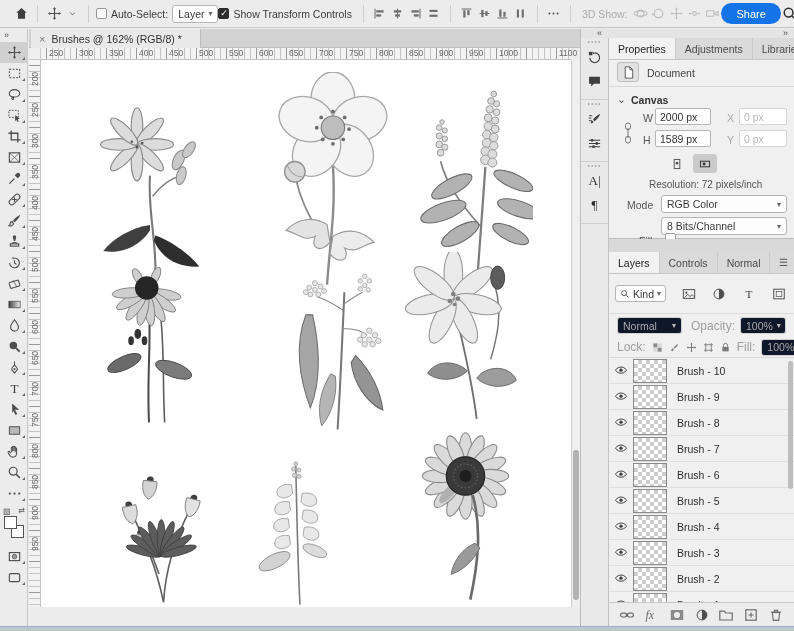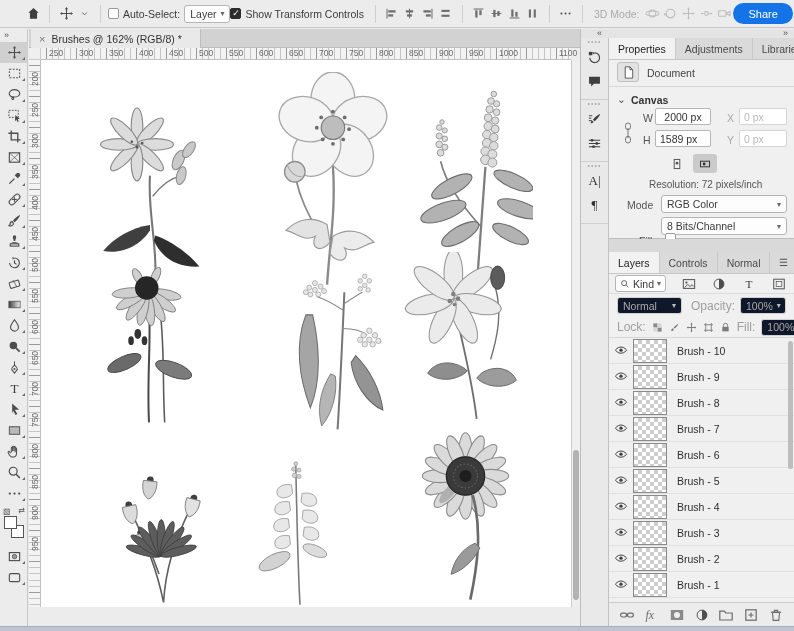--- a/index.html
+++ b/index.html
@@ -1,20 +1,20 @@
 <!DOCTYPE html>
 <html><head>
 <meta charset="utf-8">
 <style>
 *{box-sizing:border-box;margin:0;padding:0}
 html,body{background:#9a9a9a}
 #app{position:relative;width:794px;height:631px;background:#ececec;font-family:"Liberation Sans",sans-serif;font-size:11px;color:#333;overflow:hidden}
 .ic svg{display:block}
 
-.obar{position:absolute;top:0;left:0;right:0;height:28px;background:#ececec;border-bottom:1px solid #c6c6c6;display:flex;align-items:center;padding:0 24px;white-space:nowrap}
+.obar{position:absolute;top:0;left:0;right:0;height:28px;background:#ececec;border-bottom:1px solid #c6c6c6;display:flex;align-items:center;padding:0 12px;white-space:nowrap}
 .obar .sep{width:1px;height:18px;background:#cfcfcf;margin:0 7px;flex:0 0 auto}
 .obar .ic{display:inline-flex;align-items:center;justify-content:center;width:18px;height:18px;flex:0 0 auto}
 .obar label,.obar .lbl{font-size:10.5px;color:#3c3c3c;margin:0 4px}
 .gray-lbl{color:#ababab!important}
 .cb{width:11px;height:11px;border:1px solid #9a9a9a;border-radius:2px;background:#fdfdfd;display:inline-flex;align-items:center;justify-content:center;flex:0 0 auto}
 .cb.on{background:#2d2d2d;border-color:#2d2d2d;color:#fff;font-size:9px;line-height:9px}
 .sel{display:inline-flex;align-items:center;gap:4px;border:1px solid #b5b5b5;border-radius:3px;background:#fdfdfd;height:18px;padding:0 5px;font-size:10.5px;color:#3c3c3c}
 .sel .dd{font-size:8px;color:#666;margin-left:auto}
 .sel.gray{color:#a9a9a9;border-color:#d0d0d0;background:#0f172a}
 .sel.gray .dd{color:#bdbdbd}
@@ -72,21 +72,21 @@
 .pbody .abs{position:absolute}
 .docicon{position:absolute;left:8px;top:2px;width:22px;height:20px;border:1px solid #bdbdbd;border-radius:3px;background:#e2e2e2;display:flex;align-items:center;justify-content:center}
 .divline{position:absolute;left:0;right:0;top:26px;height:1px;background:#d8d8d8}
 .inp{position:absolute;height:17px;border:1px solid #b5b5b5;border-radius:2px;background:#fff;font-size:10.5px;color:#333;padding:0 4px;font-family:"Liberation Sans",sans-serif;width:56px}
 .inp.dis{color:#b9b9b9;border-color:#d5d5d5}
 .flabel{position:absolute;color:#555}
 .flabel.dim2{color:#a9a9a9}
 .obtn{position:absolute;width:24px;height:19px;border-radius:3px;display:flex;align-items:center;justify-content:center}
 .obtn.selo{background:#cacaca}
 .lpanel{position:absolute;top:214px;left:0;right:0;bottom:5px;background:#f0f0f0;display:flex;flex-direction:column}
-.lfilter{height:20px;display:flex;align-items:center;padding:0 6px;gap:16px;border-bottom:1px solid #dcdcdc}
+.lfilter{height:40px;display:flex;align-items:center;padding:0 6px;gap:16px;border-bottom:1px solid #dcdcdc}
 .lfilter .sel{height:17px;width:78px;gap:3px;padding:0 4px}
 .fic{display:flex;align-items:center;justify-content:center;width:15px;height:15px}
 .fdot{margin-left:auto;width:10px;height:10px;border-radius:50%;background:linear-gradient(150deg,#de5246 36%,#23211f 38%)}
 .lblend{height:23px;display:flex;align-items:center;padding:0 8px;gap:5px}
 .lblend .sel{width:84px;height:17px}
 .sel.mini{width:46px;height:17px}
 .llock{height:21px;display:flex;align-items:center;padding:0 8px;gap:6px;border-bottom:1px solid #d7d7d7;font-size:10px}
 .glabel{color:#9f9f9f;font-size:12px}
 .lic{display:flex;align-items:center;justify-content:center;width:13px;height:13px}
 .llist{flex:1;position:relative;overflow:hidden;background:#f0f0f0}
@@ -189,21 +189,21 @@
       </span>
     <span class="sep"></span>
     <span class="ic">
         <svg viewBox="0 0 16 16" width="13" height="13">
           <circle cx="3" cy="8" r="1.2" fill="#4d4d4d"></circle>
           <circle cx="8" cy="8" r="1.2" fill="#4d4d4d"></circle>
           <circle cx="13" cy="8" r="1.2" fill="#4d4d4d"></circle>
         </svg>
       </span>
     <span class="sep"></span>
-    <span class="lbl gray-lbl">3D Mode:</span>
+    <span class="lbl gray-lbl">3D Show:</span>
     <span class="ic">
         <svg viewBox="0 0 16 16" width="15" height="15">
           <circle cx="8" cy="8" r="3.6" stroke="#bdbdbd" fill="none" stroke-width="1.1"></circle>
           <ellipse cx="8" cy="8" rx="7" ry="2.6" stroke="#bdbdbd" fill="none" stroke-width="1.1"></ellipse>
         </svg>
       </span>
     <span class="ic">
         <svg viewBox="0 0 16 16" width="15" height="15">
           <circle cx="8" cy="8" r="4.6" stroke="#bdbdbd" fill="none" stroke-width="1.1"></circle>
           <path d="M12.6 8a4.6 4.6 0 01-9.2 0" stroke="#bdbdbd" fill="none" stroke-width="1.1"></path>
@@ -762,21 +762,21 @@
           <span class="flabel" style="left:8px;top:33px">⌄</span>
           <span class="flabel" style="left:22px;top:34px;font-weight:bold;color:#333">Canvas</span>
           <span class="abs ic" style="left:14px;top:62px">
               <svg viewBox="0 0 12 26" width="10" height="22">
                 <rect x="3" y="1" width="6" height="8" rx="3" stroke="#777" fill="none" stroke-width="1.2"></rect>
                 <rect x="3" y="17" width="6" height="8" rx="3" stroke="#777" fill="none" stroke-width="1.2"></rect>
                 <path d="M6 7v12" stroke="#777" stroke-width="1.2"></path>
               </svg>
             </span>
           <span class="flabel" style="left:34px;top:52px">W</span>
-          <input class="inp" style="left: 46px; top: 48px; text-align: center;" value="2000 px">
+          <input class="inp" style="left: 46px; top: 48px;" value="2000 px">
           <span class="flabel dim2" style="left:118px;top:52px">X</span>
           <input class="inp dis" style="left: 130px; top: 48px; width: 48px;" value="0 px">
           <span class="flabel" style="left:34px;top:74px">H</span>
           <input class="inp" style="left: 46px; top: 70px;" value="1589 px">
           <span class="flabel dim2" style="left:118px;top:74px">Y</span>
           <input class="inp dis" style="left: 130px; top: 70px; width: 48px;" value="0 px">
           <span class="obtn" style="left:56px;top:94px">
               <span class="ic">
                 <svg viewBox="0 0 16 16" width="14" height="14">
                   <rect x="4.8" y="2.8" width="6.4" height="10.4" stroke="#555" fill="none" stroke-width="1.1"></rect>

